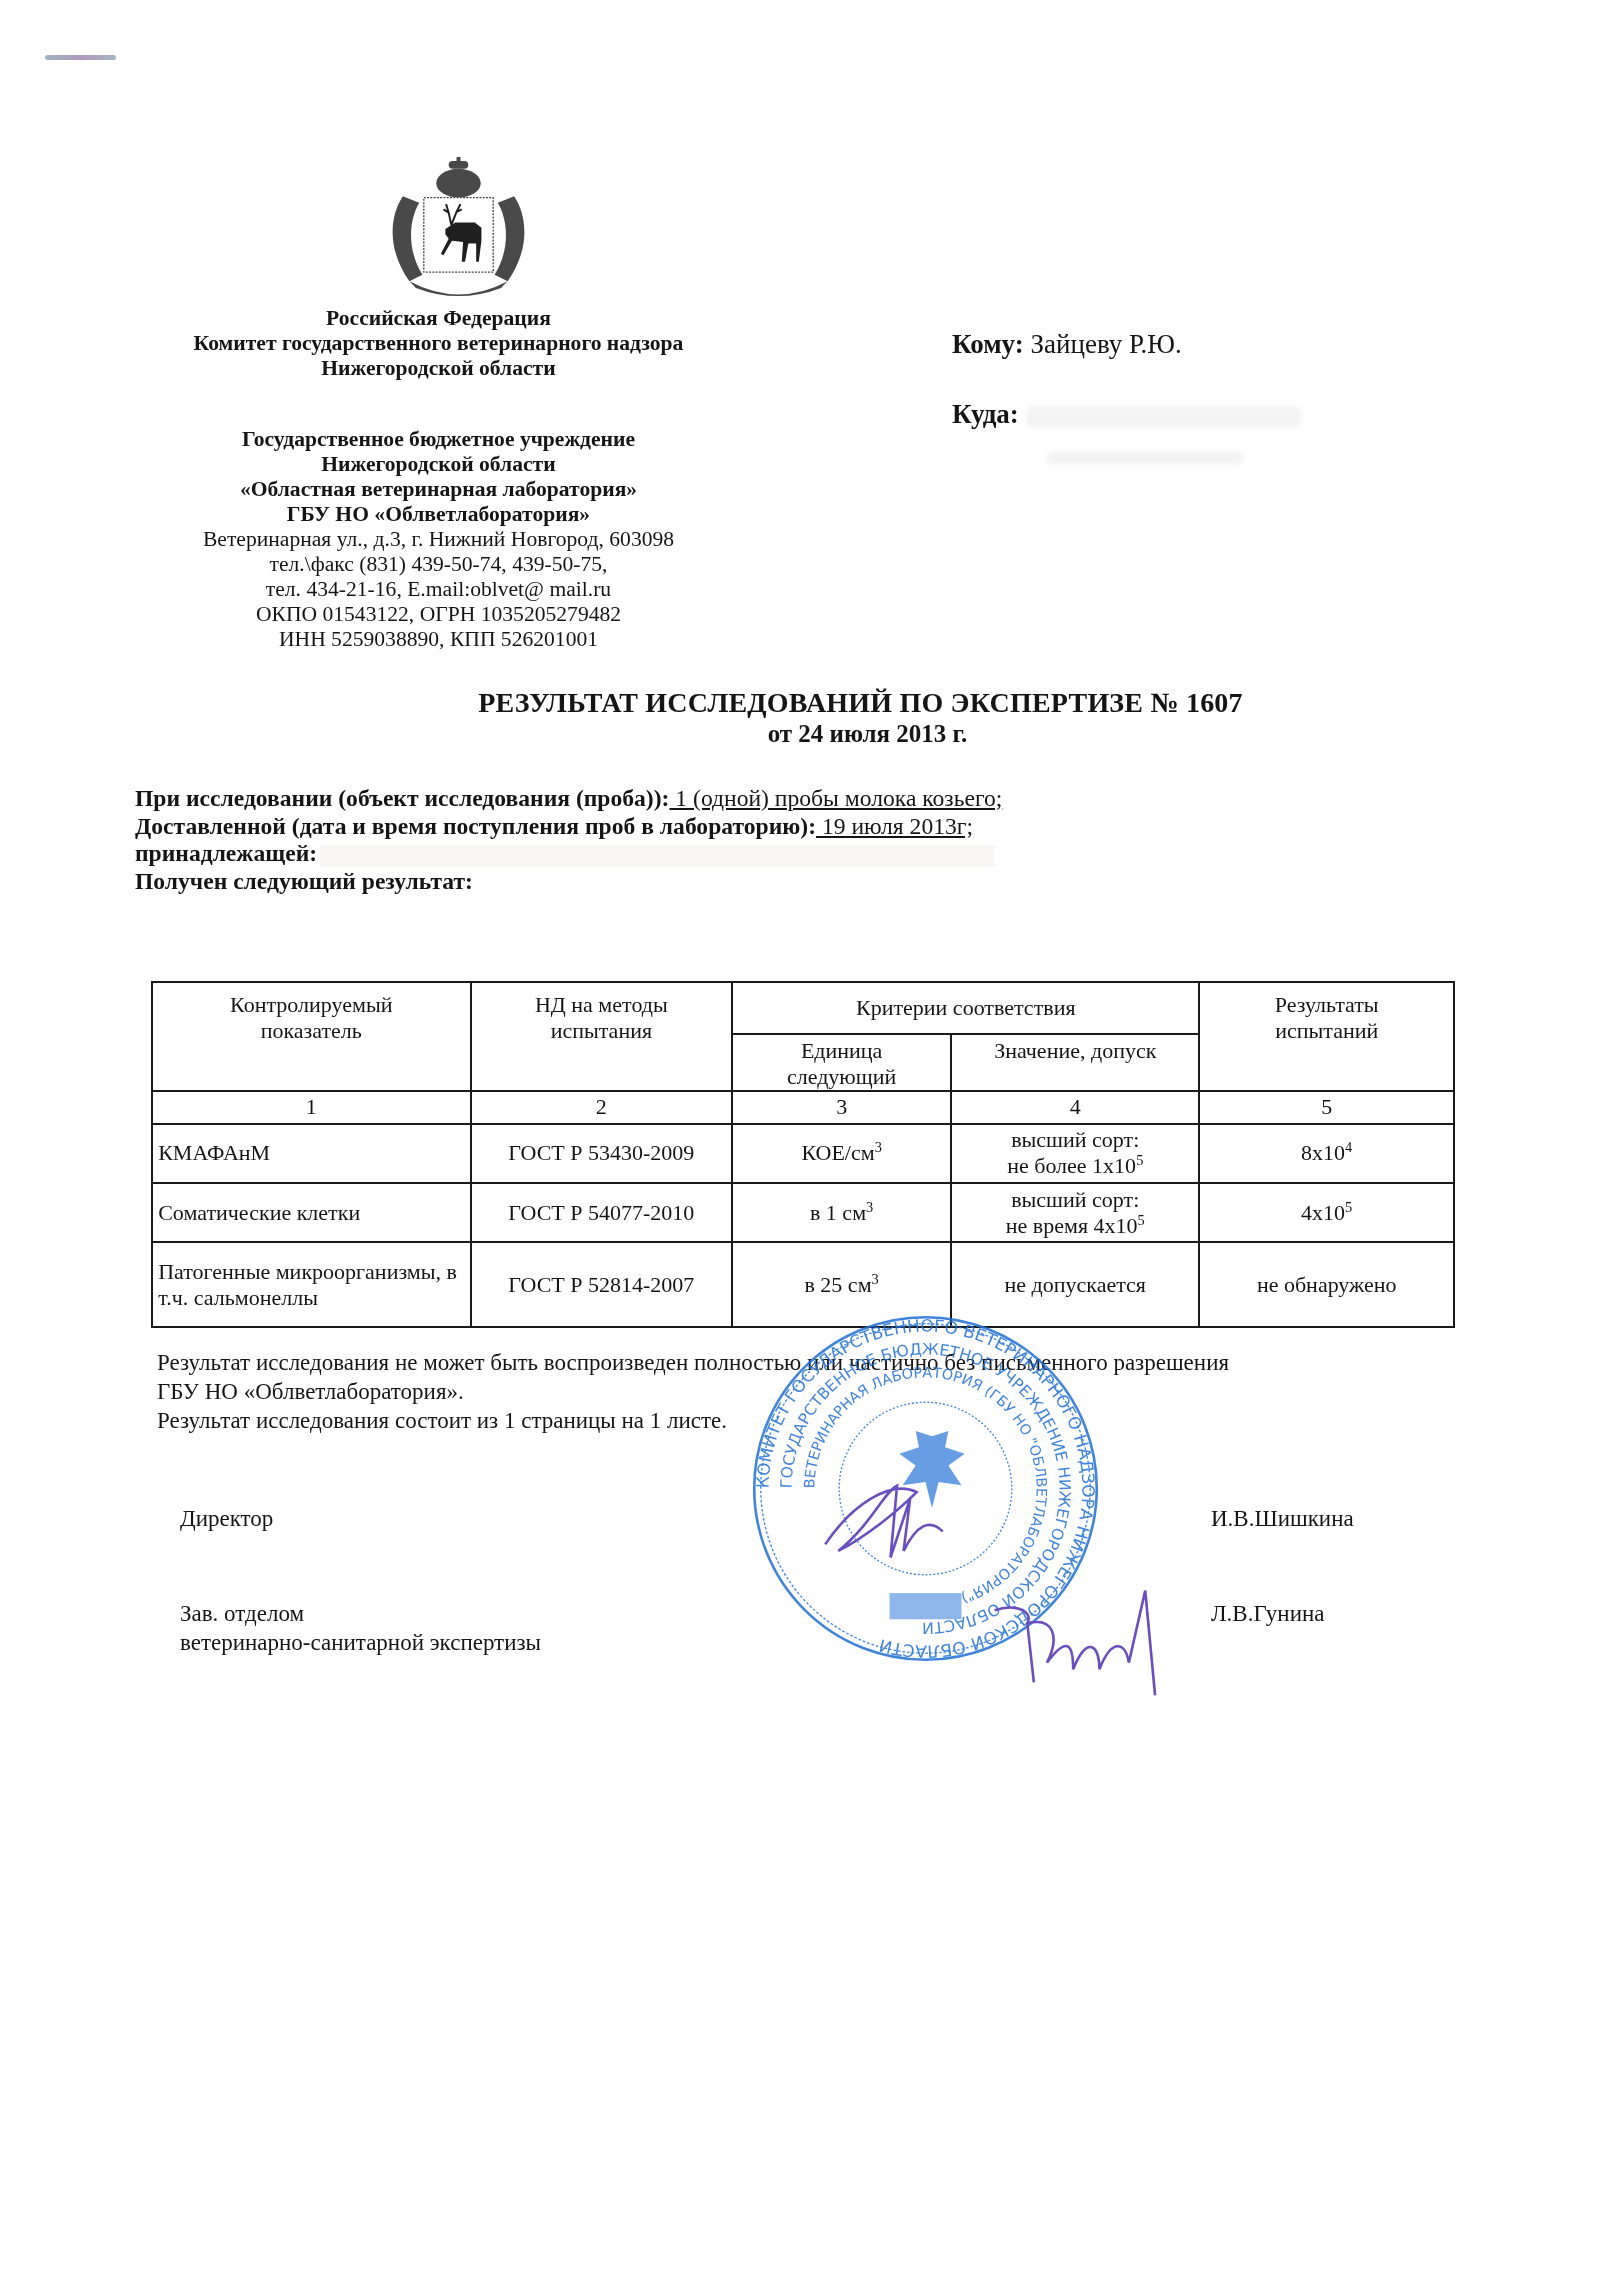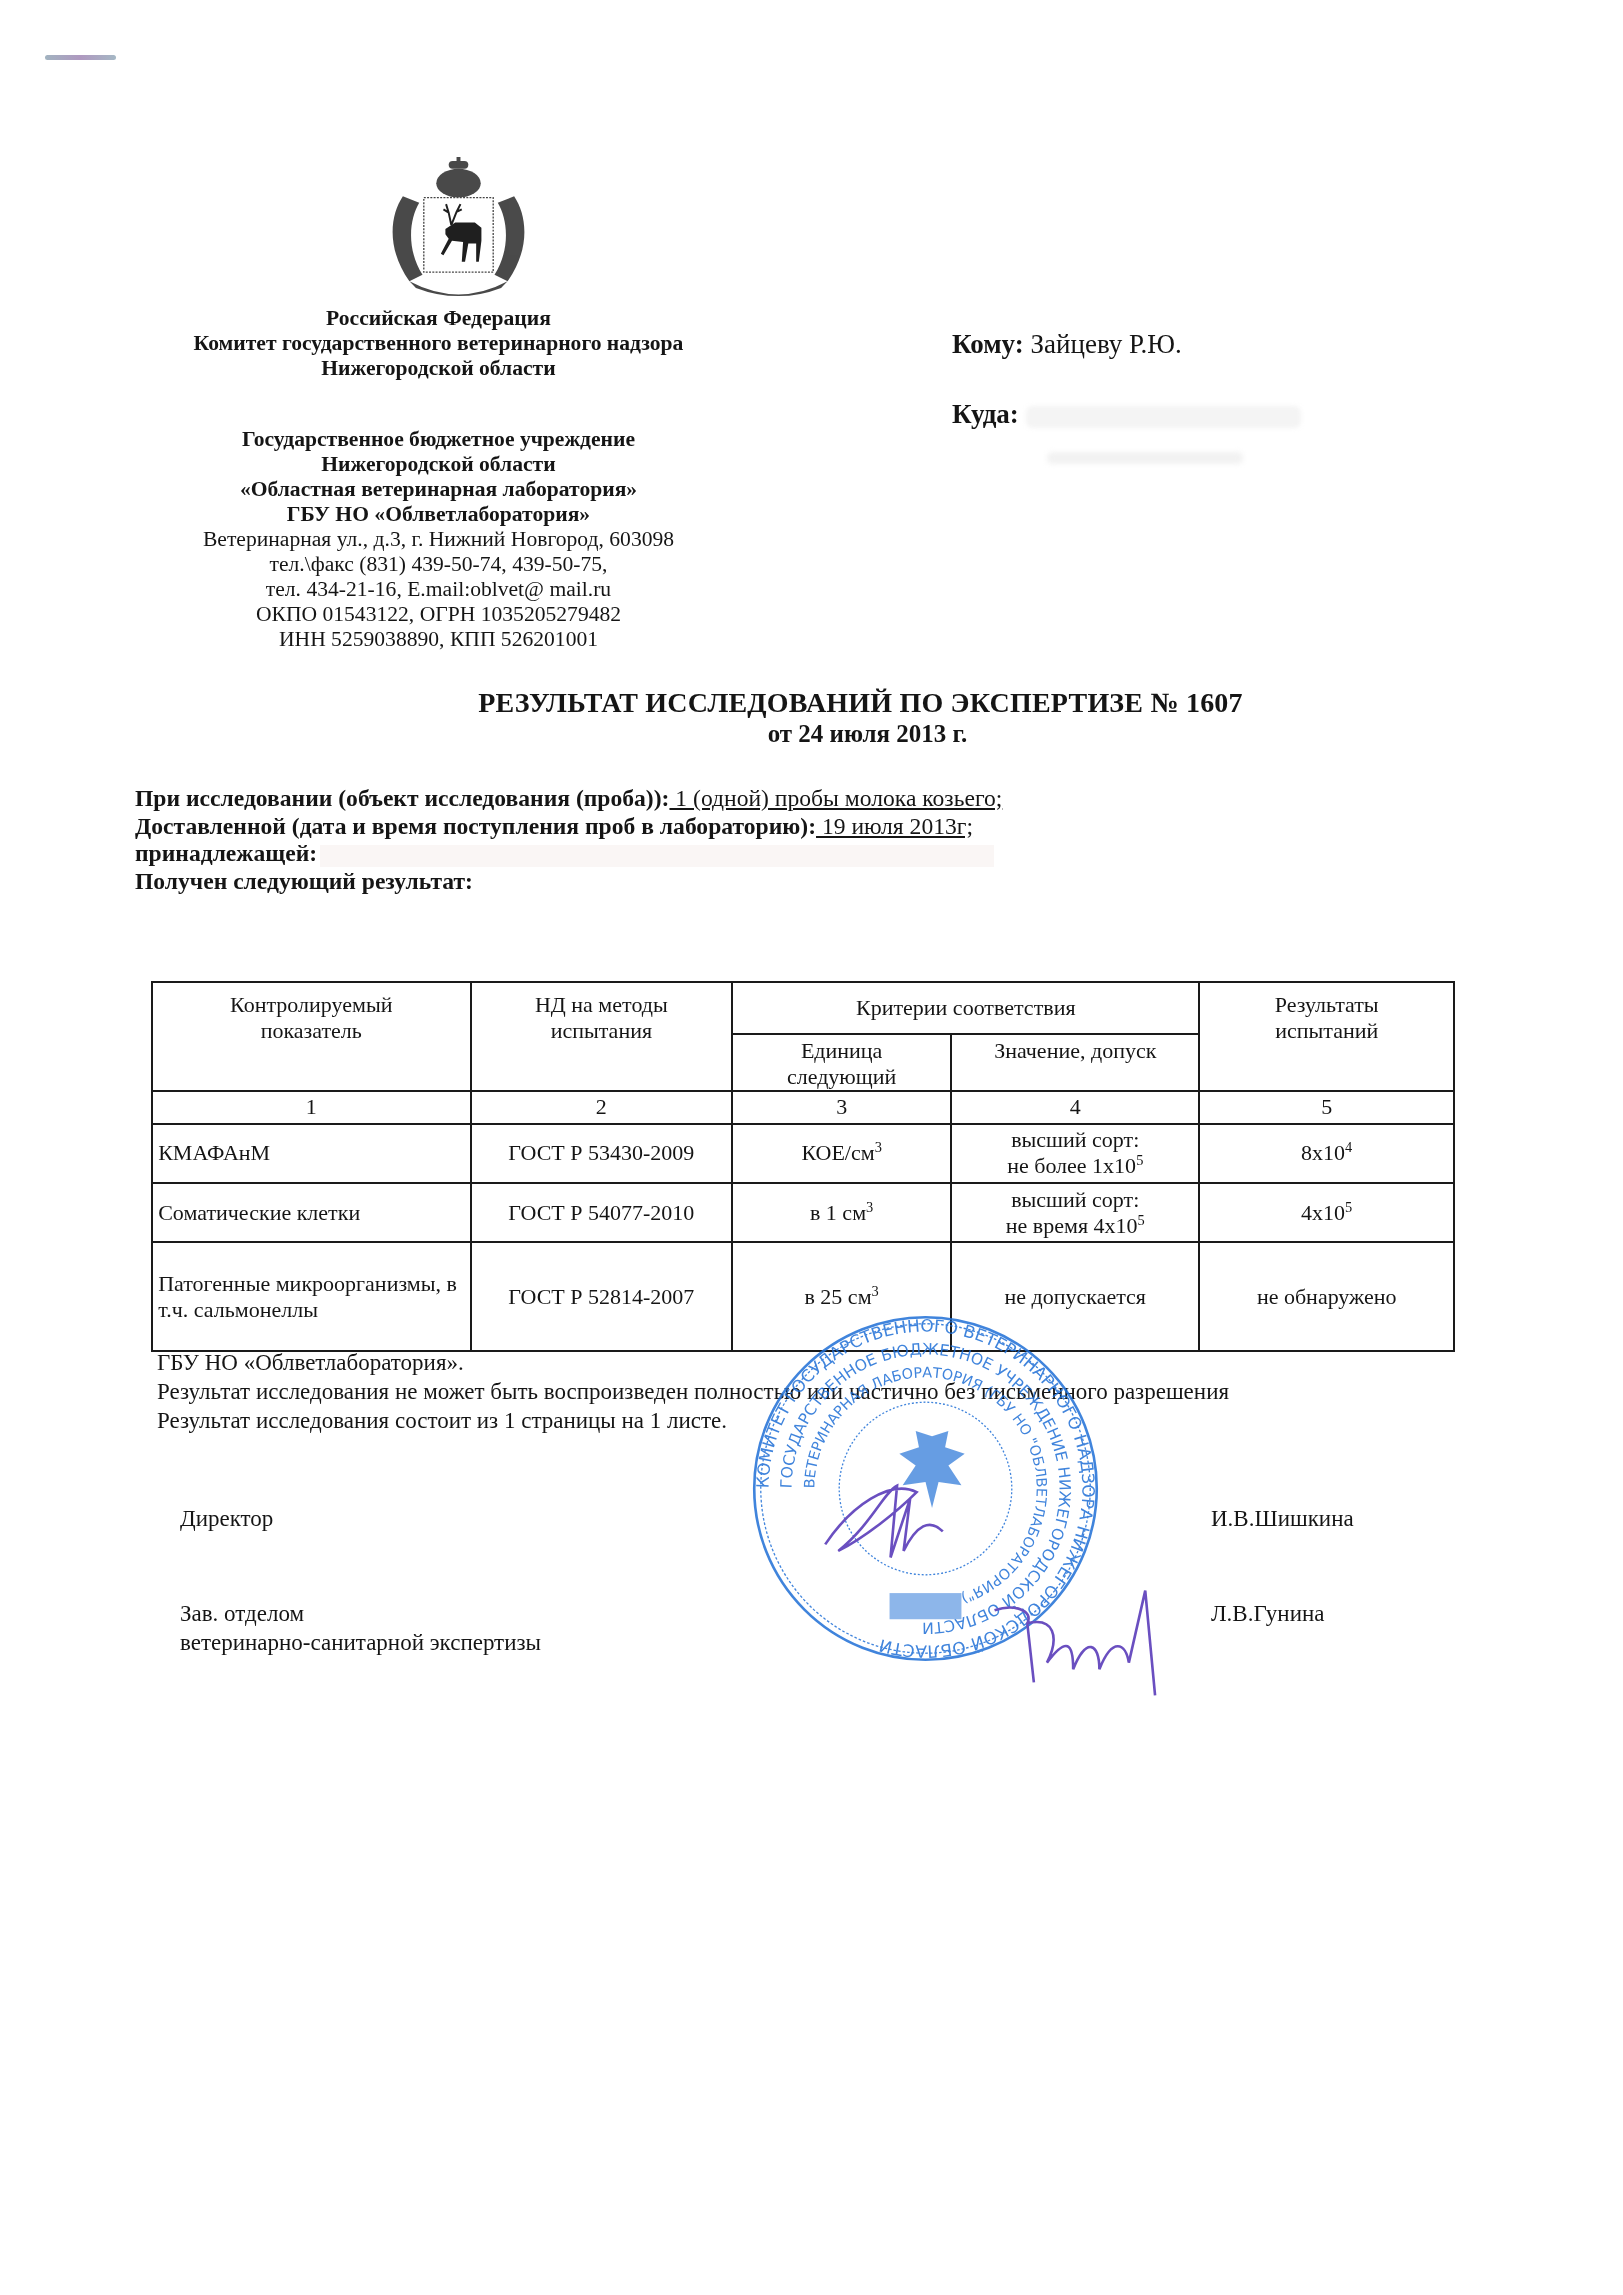--- a/index.html
+++ b/index.html
@@ -164,33 +164,33 @@
     <tr style="height:58px;">
       <td class="left">Соматические клетки</td>
       <td>ГОСТ Р 54077-2010</td>
       <td><span>в 1 см</span><sup>3</sup></td>
       <td>
           <div>высший сорт:</div>
           <div><span>не время 4х10</span><sup>5</sup></div>
         </td>
       <td><span>4х10</span><sup>5</sup></td>
     </tr>
-    <tr style="height:109px;">
+    <tr style="height:85px;">
       <td class="left">Патогенные микроорганизмы, в т.ч. сальмонеллы</td>
       <td>ГОСТ Р 52814-2007</td>
       <td><span>в 25 см</span><sup>3</sup></td>
       <td>не допускается</td>
       <td>не обнаружено</td>
     </tr>
   </tbody>
 </table>
 
 <div class="abs note">
+  <div>Результат исследования не может быть воспроизведен полностью или частично без письменного разрешения</div>
   <div>ГБУ НО «Облветлаборатория».</div>
-  <div>Результат исследования не может быть воспроизведен полностью или частично без письменного разрешения</div>
   <div>Результат исследования состоит  из 1 страницы на 1 листе.</div>
 </div>
 
 <div class="abs sign" style="left:180px;top:1504px;">Директор</div>
 <div class="abs sign" style="left:1211px;top:1504px;">И.В.Шишкина</div>
 <div class="abs sign" style="left:180px;top:1599px;">
   <div>Зав. отделом</div>
   <div>ветеринарно-санитарной экспертизы</div>
 </div>
 <div class="abs sign" style="left:1211px;top:1599px;">Л.В.Гунина</div>

